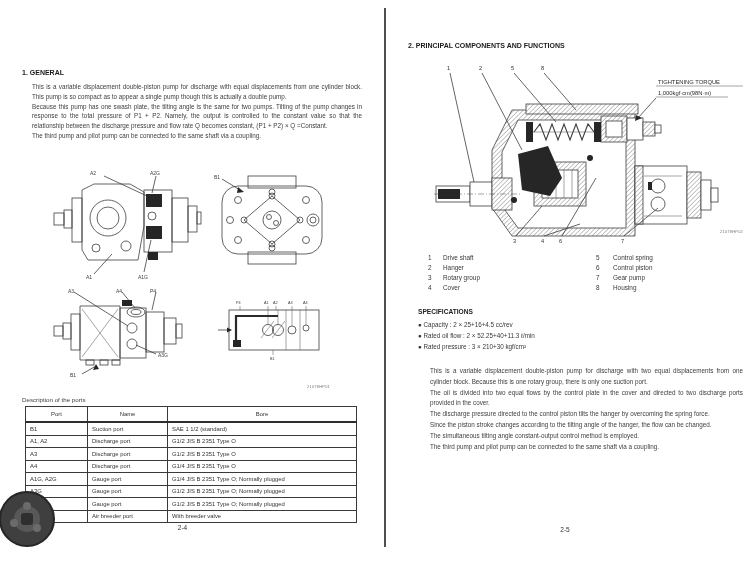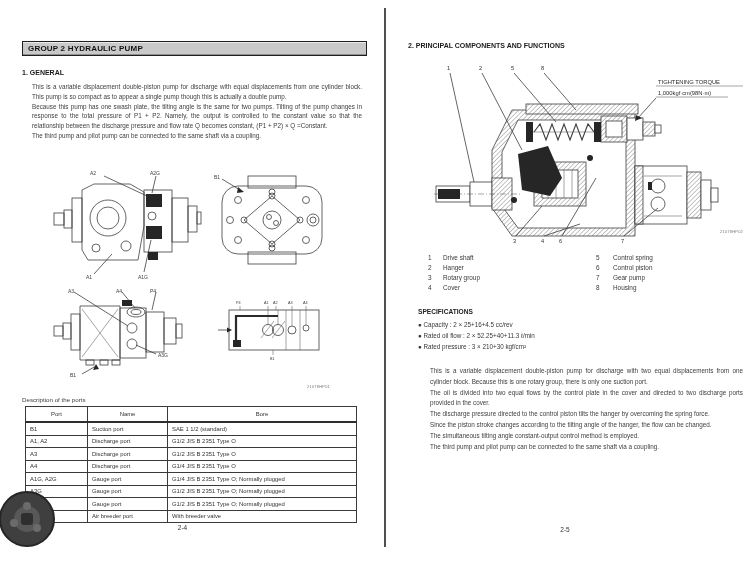--- a/index.html
+++ b/index.html
@@ -47,23 +47,20 @@
   svg .torq{font-size:5.8px;fill:#2b2b2b;font-family:"Liberation Sans",sans-serif;}
   svg .dk{fill:#262626;stroke:none;}
 </style>
 </head>
 <body>
 
 <div class="canvas">
 
   <div class="divider"></div>
 
-  <div class="group-header">
-    <span>GROUP 2 HYDRAULIC PUMP</span>
-  </div>
 
   <div class="sec-title" style="left:22px;top:69px;">1. GENERAL</div>
 
   <div class="para" id="left-paras">
     <p>This is a variable displacement double-piston pump for discharge with equal displacements from one cylinder block.  This pump is so compact as to appear a single pump though this is actually a double pump.</p>
     <p>Because this pump has one swash plate, the tilting angle is the same for two pumps.  Tilting of the pump changes in response to the total pressure of P1 + P2.  Namely, the output is controlled to the constant value so that the relationship between the discharge pressure and flow rate Q becomes constant, (P1 + P2) × Q =Constant.</p>
     <p>The third pump and pilot pump can be connected to the same shaft via a coupling.</p>
   </div>
 
   <svg style="left:52px;top:166px;" width="150" height="118" viewBox="0 0 150 118">

